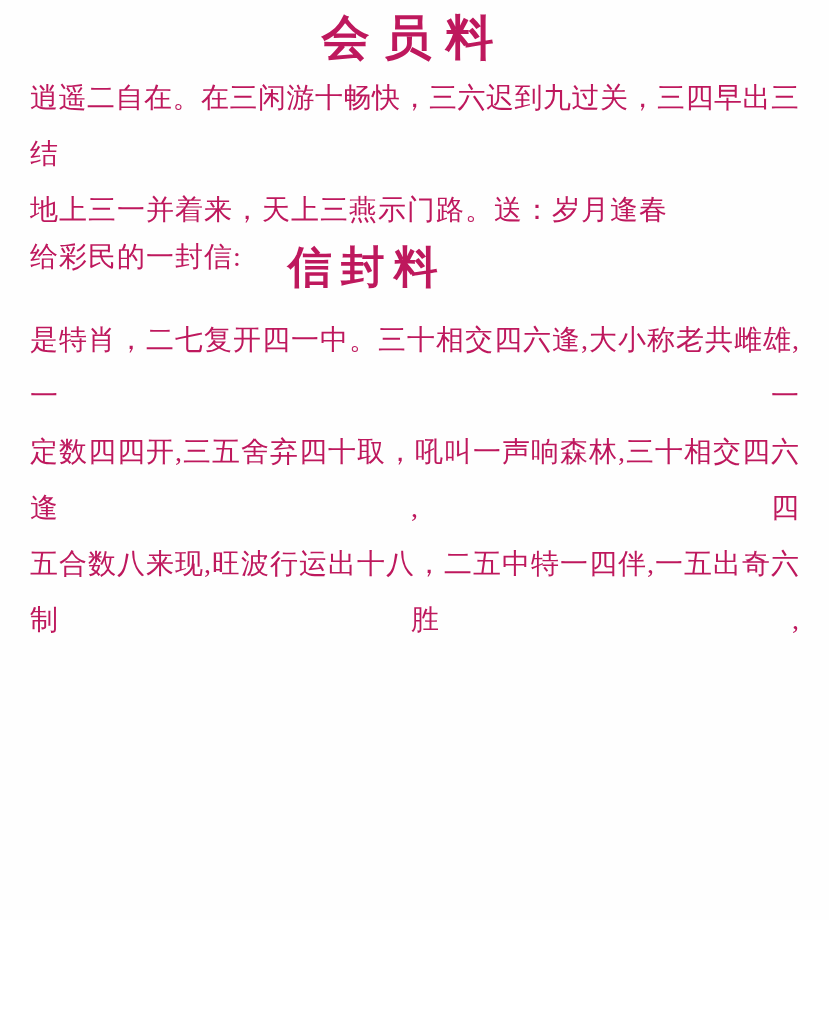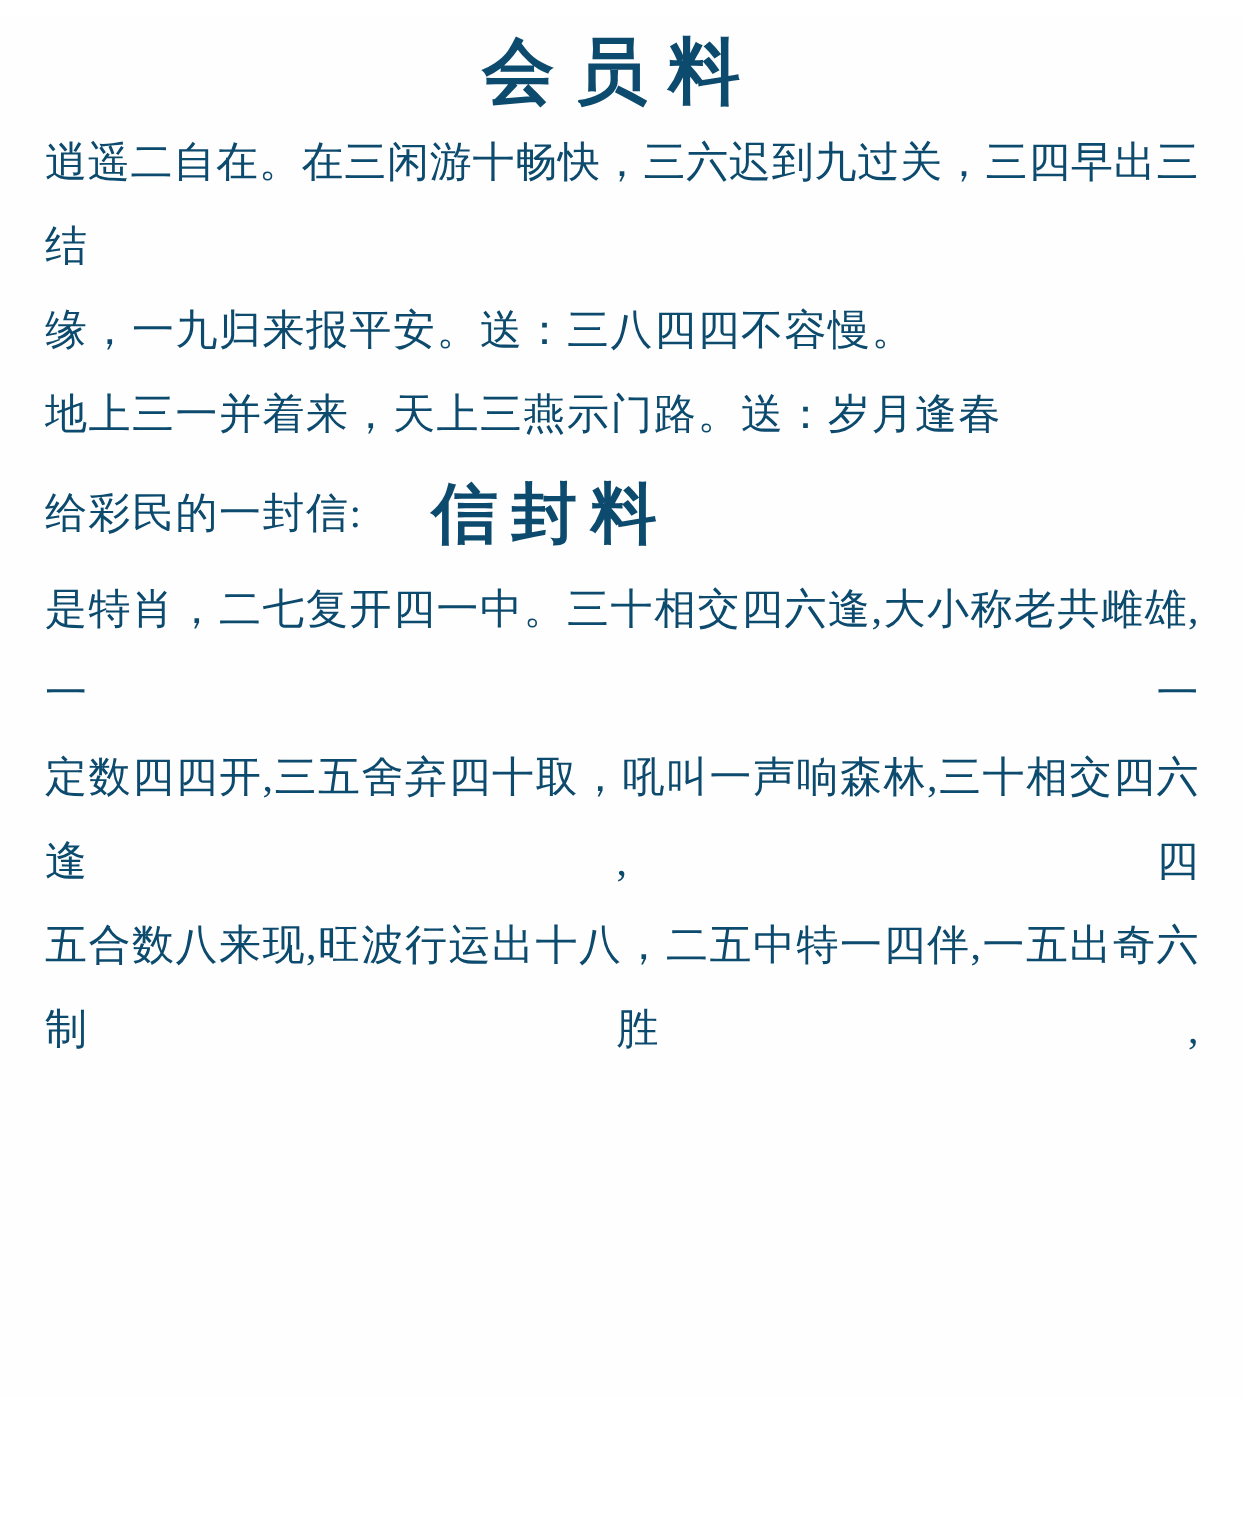--- a/index.html
+++ b/index.html
@@ -4,23 +4,23 @@
 <style>
   html, body {
     margin: 0;
     padding: 0;
     background: #ffffff;
   }
   .page {
     position: relative;
     width: 829px;
     height: 920px;
-    margin: 11px auto;
+    margin: 0 auto;
     background: #fefefe;
-    color: #0c4a6e;
+    color: #be185d;
     font-family: "Liberation Serif", "DejaVu Serif", serif;
     overflow: hidden;
     box-sizing: border-box;
     padding: 6px 30px 0 30px;
   }
   .doc-title {
     margin: 0;
     font-size: 48px;
     font-weight: bold;
     text-align: center;
@@ -38,21 +38,20 @@
     white-space: normal;
     text-align: justify;
     text-align-last: justify;
     letter-spacing: 0;
   }
   .indent {
     text-indent: 56px;
   }
   .letter-header {
     display: flex;
-    align-items: center;
     height: 74px;
   }
   .letter-label {
     font-size: 28px;
     letter-spacing: 1px;
     white-space: nowrap;
   }
   .sub-title {
     margin-left: 46px;
     font-size: 44px;
@@ -62,21 +61,20 @@
   }
 </style>
 </head>
 <body>
 
 <div class="page">
 
   <h1 class="doc-title">会员料</h1>
 
   <div class="line stretch">逍遥二自在。在三闲游十畅快，三六迟到九过关，三四早出三结</div>
-  <div class="line">缘，一九归来报平安。送：三八四四不容慢。</div>
 
   <div class="line">地上三一并着来，天上三燕示门路。送：岁月逢春</div>
 
   <div class="letter-header">
     <span class="letter-label">给彩民的一封信:</span>
     <span class="sub-title">信封料</span>
   </div>
 
   <div class="line stretch">是特肖，二七复开四一中。三十相交四六逢,大小称老共雌雄,一一</div>
   <div class="line stretch">定数四四开,三五舍弃四十取，吼叫一声响森林,三十相交四六逢,四</div>

